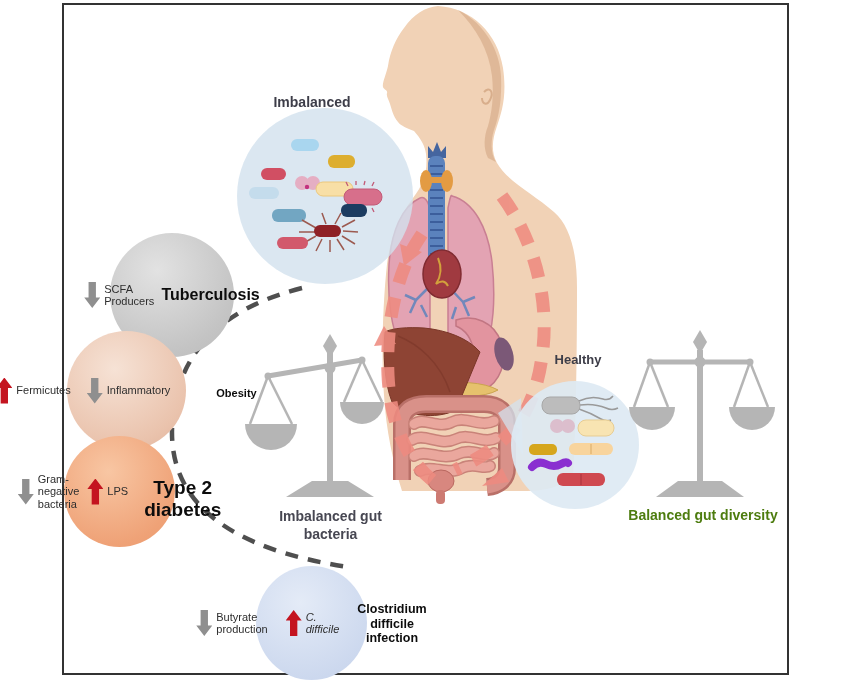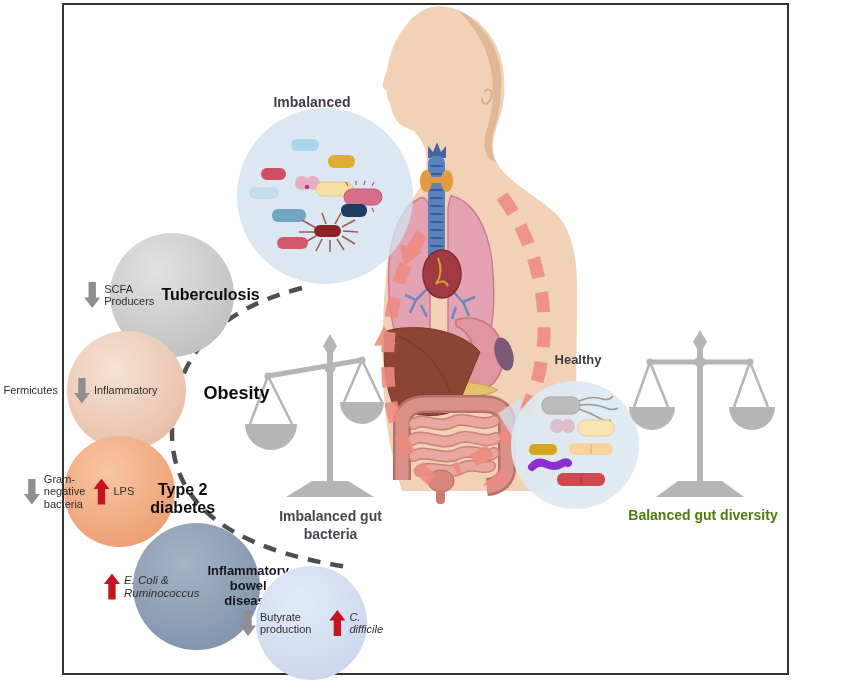--- a/index.html
+++ b/index.html
@@ -226,58 +226,52 @@
 
   <div class="circle c-ob" style="left:67px;top:331px;width:119px;height:119px;gap:2px;">
     <div class="factor">
       <span class="arr up"></span>
       <span class="txt">Fermicutes</span>
     </div>
     <div class="factor" style="margin-left:14px;">
       <span class="arr down"></span>
       <span class="txt">Inflammatory</span>
     </div>
-    <div class="dname" style="font-size:18px;margin-top:6px;margin-left:44px;">Obesity</div>
+    <div class="dname" style="font-size:11px;margin-top:6px;margin-left:44px;">Obesity</div>
   </div>
 
   <div class="circle c-t2d" style="left:64px;top:436px;width:111px;height:111px;gap:16px;">
     <div class="factor">
       <span class="arr down"></span>
       <span class="txt pre">Gram-
 negative
 bacteria</span>
     </div>
     <div class="factor" style="margin-left:-8px;">
       <span class="arr up"></span>
       <span class="txt">LPS</span>
     </div>
-    <div class="dname pre" style="font-size:16px;margin-top:15px;">Type 2
+    <div class="dname pre" style="font-size:19px;margin-top:15px;">Type 2
 diabetes</div>
   </div>
 
-  <div class="circle c-ibd" style="left:133px;top:523px;width:127px;height:127px;gap:8px;">
-    <div class="factor">
-      <span class="arr up"></span>
-      <span class="txt pre italic" style="font-size:11.5px;">E. Coli &amp;
-Ruminococcus</span>
-    </div>
-    <div class="dname pre" style="font-size:13px;color:#16161e;">Inflammatory
-bowel disease</div>
-  </div>
 
   <div class="circle c-cdiff" style="left:256px;top:566px;width:111px;height:114px;gap:18px;">
     <div class="factor">
       <span class="arr down"></span>
       <span class="txt pre">Butyrate
 production</span>
     </div>
     <div class="factor">
       <span class="arr up"></span>
       <span class="txt italic">C. difficile</span>
     </div>
+    <div class="dname pre" style="font-size:12.5px;margin-top:2px;">Clostridium
+difficile
+infection</div>
   </div>
 
   <div class="hlabel" style="left:252px;top:94px;width:120px;font-size:14px;">Imbalanced</div>
 
   <div class="hlabel" style="left:520px;top:352px;width:116px;font-size:13px;">Healthy</div>
 
   <div class="hlabel pre" style="left:248px;top:507px;width:165px;font-size:14px;line-height:1.3;color:#474752;">Imbalanced gut
 bacteria</div>
 
   <div class="hlabel" style="left:608px;top:507px;width:190px;font-size:14px;color:#4d7c0f;">Balanced gut diversity</div>

